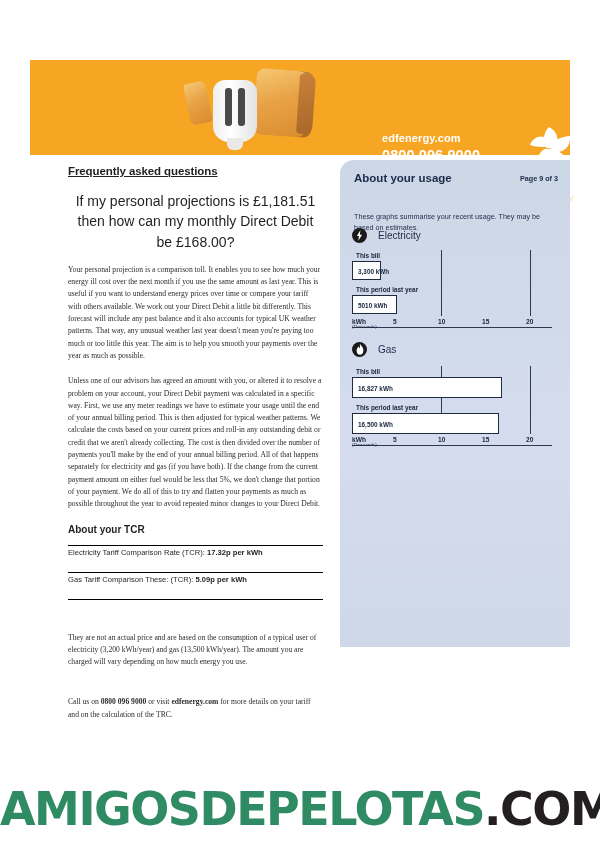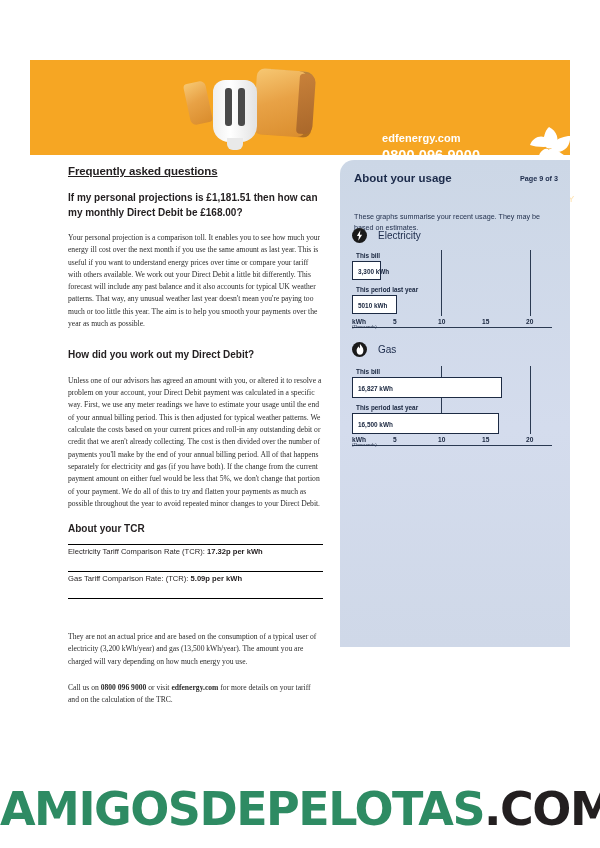--- a/index.html
+++ b/index.html
@@ -50,21 +50,21 @@
 
   .edf-logo{position:absolute;left:478px;top:66px;width:86px;height:84px;}
   .edf-word{position:absolute;left:0;top:44px;width:86px;text-align:center;color:#fff;
     font-size:25px;font-weight:bold;letter-spacing:-1px;line-height:1;}
   .edf-sub{position:absolute;left:0;top:68px;width:86px;text-align:center;color:#fde3b4;
     font-size:9.5px;letter-spacing:1.6px;line-height:1;}
 
   
   .left{position:absolute;left:68px;top:165px;width:255px;}
   h2.sec{font-size:11.5px;font-weight:bold;margin:0 0 14px 0;letter-spacing:-.1px;text-decoration:underline;}
-  h3.q{font-size:10px;font-weight:bold;margin:0 0 12px 0;line-height:1.45;}
+  h3.q{font-size:14px;font-weight:normal;margin:0 0 12px 0;line-height:1.45;text-align:center;}
   p.body{font-size:7.6px;line-height:1.62;margin:0 0 13px 0;color:#2b2b2b;font-family:Liberation Serif, serif;}
   p.body b{font-weight:bold;}
 
   .tcr-head{font-size:10px;font-weight:bold;margin:0 0 10px 0;}
   .tcr-table{border-top:1.3px solid #000;}
   .tcr-row{border-bottom:1.3px solid #000;padding:2px 0 15px 0;font-size:7.6px;}
   .tcr-row b{font-weight:bold;}
   .tcr-note{margin-top:4px;}
 
   
@@ -140,39 +140,38 @@
       <div class="edf-sub">ENERGY</div>
     </div>
   </div>
 
   <div class="left">
     <h2 class="sec">Frequently asked questions</h2>
 
     <h3 class="q">If my personal projections is £1,181.51 then how can my monthly Direct Debit be £168.00?</h3>
     <p class="body">Your personal projection is a comparison toll. It enables you to see how much your energy ill cost over the next month if you use the same amount as last year. This is useful if you want to understand energy prices over time or compare your tariff with others available. We work out your Direct Debit a little bit differently. This forecast will include any past balance and it also accounts for typical UK weather patterns. That way, any unusual weather last year doesn't mean you're paying too much or too little this year. The aim is to help you smooth your payments over the year as much as possible.</p>
 
-    <h3 class="q" style="margin-top:18px">How did you work out my Direct Debit?</h3>
     <p class="body">Unless one of our advisors has agreed an amount with you, or altered it to resolve a problem on your account, your Direct Debit payment was calculated in a specific way. First, we use any meter readings we have to estimate your usage until the end of your annual billing period. This is then adjusted for typical weather patterns. We calculate the costs based on your current prices and roll-in any outstanding debit or credit that we aren't already collecting. The cost is then divided over the number of payments you'll make by the end of your annual billing period. All of that happens separately for electricity and gas (if you have both). If the change from the current payment amount on either fuel would be less that 5%, we don't change that portion of your payment. We do all of this to try and flatten your payments as much as possible throughout the year to avoid repeated minor changes to your Direct Debit.</p>
 
     <h3 class="tcr-head" style="margin-top:8px">About your TCR</h3>
 
     <div class="tcr-table">
       <div class="tcr-row">
         <span>Electricity Tariff Comparison Rate (TCR):</span>
         <b>17.32p per kWh</b>
       </div>
       <div class="tcr-row">
-        <span>Gas Tariff Comparison Rate: (TCR):</span>
+        <span>Gas Tariff Comparison These: (TCR):</span>
         <b>5.09p per kWh</b>
       </div>
     </div>
 
     <p class="body" style="margin-top:32px">They are not an actual price and are based on the consumption of a typical user of electricity (3,200 kWh/year) and gas (13,500 kWh/year). The amount you are charged will vary depending on how much energy you use.</p>
 
-    <p class="body" style="margin-top:14px"><span>Call us on </span><b>0800 096 9000</b><span> or visit </span><b>edfenergy.com</b><span> for more details on your tariff and on the calculation of the TRC.</span></p>
+    <p class="body" style="margin-top:28px"><span>Call us on </span><b>0800 096 9000</b><span> or visit </span><b>edfenergy.com</b><span> for more details on your tariff and on the calculation of the TRC.</span></p>
   </div>
 
   <div class="panel">
     <div class="panel-title">About your usage</div>
     <div class="panel-page">Page 9 of 3</div>
     <div class="panel-sub">These graphs summarise your recent usage. They may be based on estimates.</div>
 
     <div class="chart-block" style="top:68px;height:110px">
       <div class="chart-head">
         <span class="cicon">

